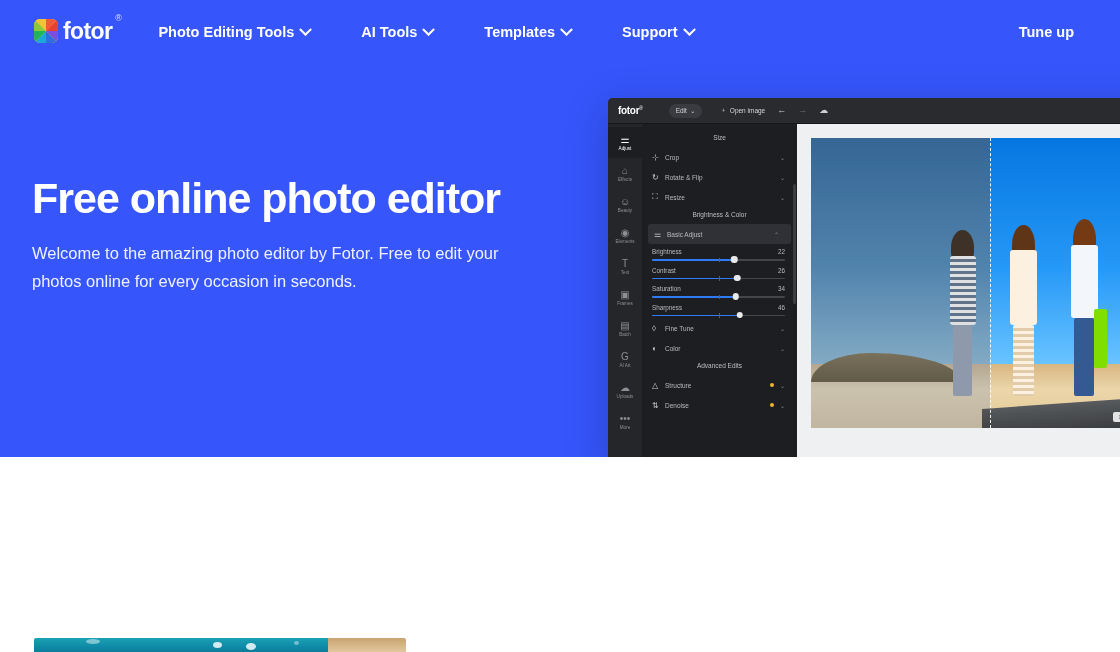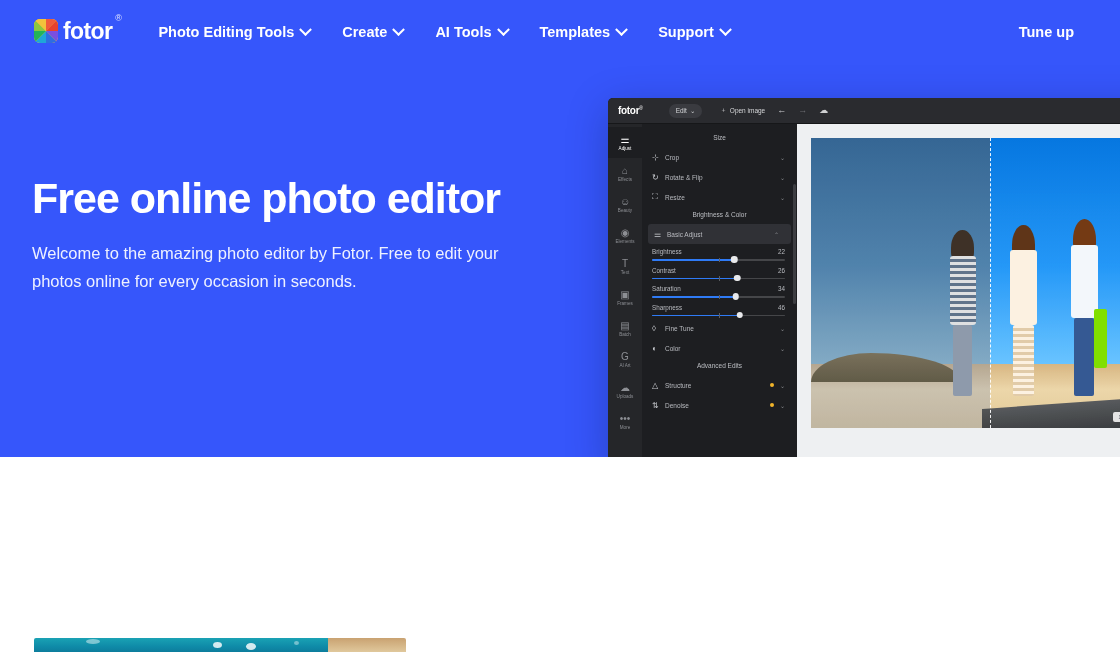--- a/index.html
+++ b/index.html
@@ -41,21 +41,21 @@
     color: #fff; font-size: 23px; font-weight: 700;
     letter-spacing: -0.6px; line-height: 30px;
     position: relative;
   }
   .brand-reg {
     position: absolute; top: -2px; right: -9px;
     font-size: 9px; font-weight: 400; line-height: 9px;
     color: #dfe4ff;
   }
 
-  .nav-items { display: flex; height: 64px; }
+  .nav-items { display: flex; height: 64px; gap: 19px; }
   .nav-item {
     display: flex; align-items: center; gap: 7px;
     color: #ffffff; font-size: 14.5px; font-weight: 700;
     padding: 0 16px; height: 64px; cursor: pointer;
     white-space: nowrap;
   }
   .nav-item:first-child { padding-left: 0; }
   .chev {
     width: 9px; height: 9px;
     border-right: 2px solid #fff; border-bottom: 2px solid #fff;
@@ -279,24 +279,20 @@
           <span class="brand-reg">®</span>
         </div>
       </div>
 
       <div class="nav-items">
         <div class="nav-item">
           <span>Photo Editing Tools</span>
           <span class="chev"></span>
         </div>
         <div class="nav-item">
-          <span>Create</span>
-          <span class="chev"></span>
-        </div>
-        <div class="nav-item">
           <span>AI Tools</span>
           <span class="chev"></span>
         </div>
         <div class="nav-item">
           <span>Templates</span>
           <span class="chev"></span>
         </div>
         <div class="nav-item">
           <span>Support</span>
           <span class="chev"></span>

